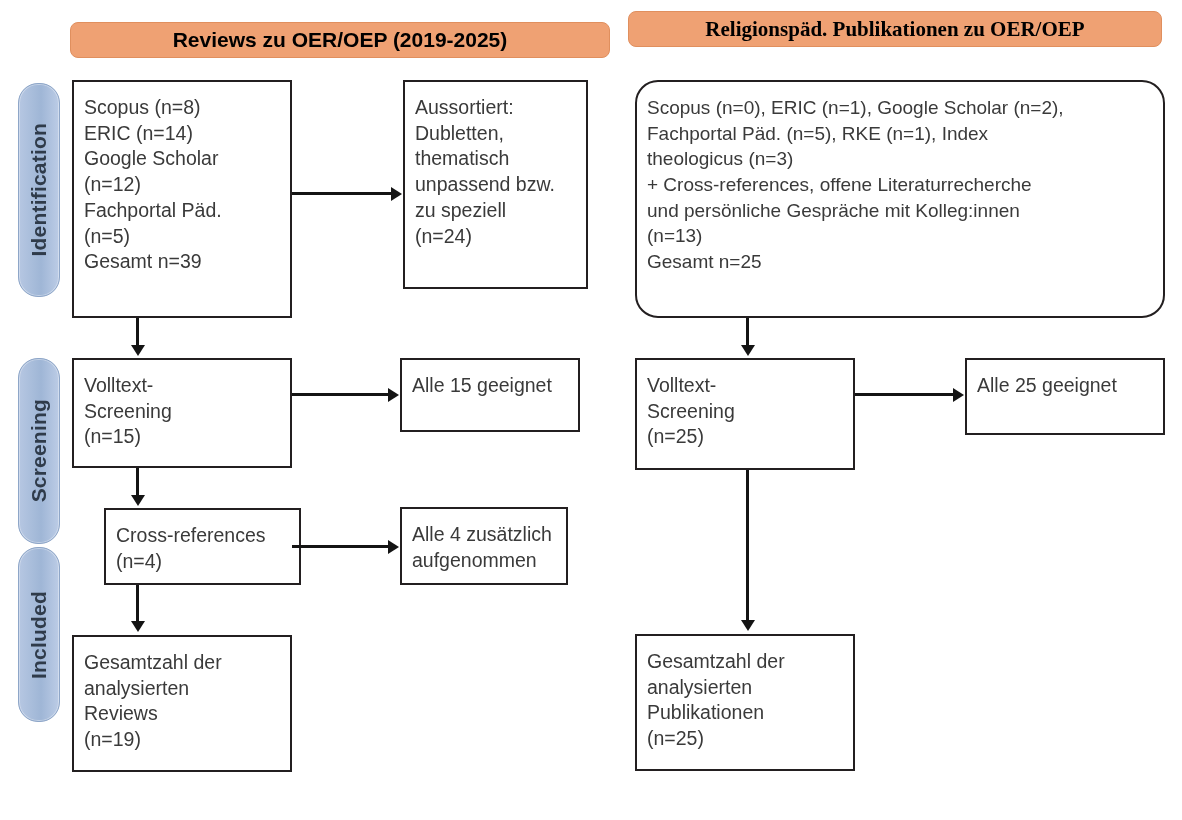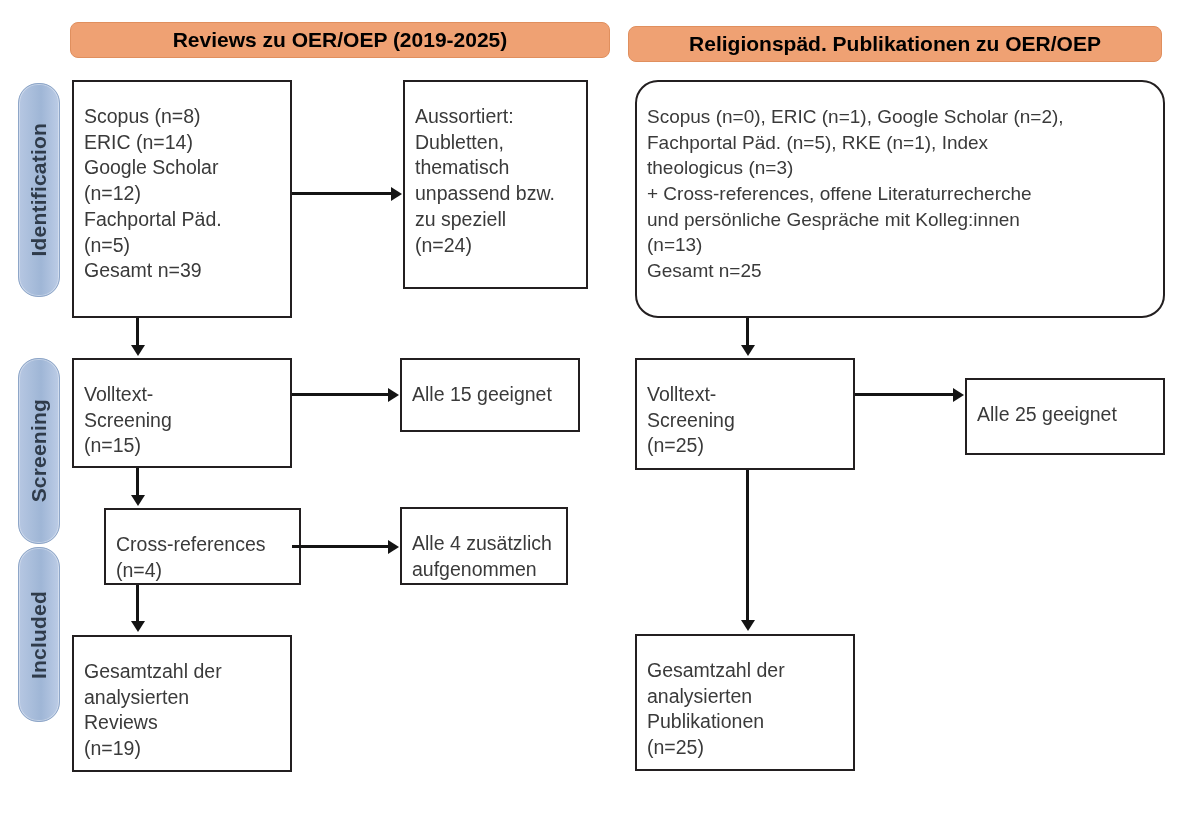--- a/index.html
+++ b/index.html
@@ -46,21 +46,21 @@
     font-weight:700;
     white-space:nowrap;
   }
 
   
   .box{
     position:absolute;
     background:#ffffff;
     border:2.5px solid #231f20;
     box-sizing:border-box;
-    padding:22px 9px 6px 10px;
+    padding:13px 9px 6px 10px;
     font-size:19.5px;
     line-height:1.32;
     color:#3a3a3a;
     white-space:pre-line;
     overflow:hidden;
   }
   .box.wide{font-size:19px;line-height:1.35;}
 
   
   .vline{position:absolute;width:3px;background:#141414;}
@@ -92,21 +92,21 @@
   </div>
 
   <div class="phase-bar" style="left:18px;top:547px;height:173px;">
     <span class="ptext">Included</span>
   </div>
 
   <div class="col-head" style="left:70px;top:22px;width:538px;">
     <span>Reviews zu OER/OEP (2019-2025)</span>
   </div>
 
-  <div class="col-head" style="left:628px;top:26px;width:532px;">
+  <div class="col-head" style="left:628px;top:11px;width:532px;font-family:Liberation Serif, serif;">
     <span>Religionspäd. Publikationen zu OER/OEP</span>
   </div>
 
   <div class="box" style="left:72px;top:80px;width:220px;height:238px;">Scopus (n=8)
 ERIC (n=14)
 Google Scholar
 (n=12)
 Fachportal Päd.
 (n=5)
 Gesamt n=39</div>
@@ -161,21 +161,21 @@
 (n=13)
 Gesamt n=25</div>
 
   <div class="vline" style="left:746px;top:318px;height:29px;"></div>
   <div class="arrow-down" style="left:740.5px;top:345px;"></div>
 
   <div class="box" style="left:635px;top:358px;width:220px;height:112px;">Volltext-
 Screening
 (n=25)</div>
 
-  <div class="box" style="left:965px;top:358px;width:200px;height:77px;margin-top:20px;">Alle 25 geeignet</div>
+  <div class="box" style="left:965px;top:358px;width:200px;height:77px;">Alle 25 geeignet</div>
 
   <div class="hline" style="left:855px;top:393px;width:99px;"></div>
   <div class="arrow-right" style="left:953px;top:387.5px;"></div>
 
   <div class="vline" style="left:746px;top:470px;height:152px;"></div>
   <div class="arrow-down" style="left:740.5px;top:620px;"></div>
 
   <div class="box" style="left:635px;top:634px;width:220px;height:137px;">Gesamtzahl der
 analysierten
 Publikationen

